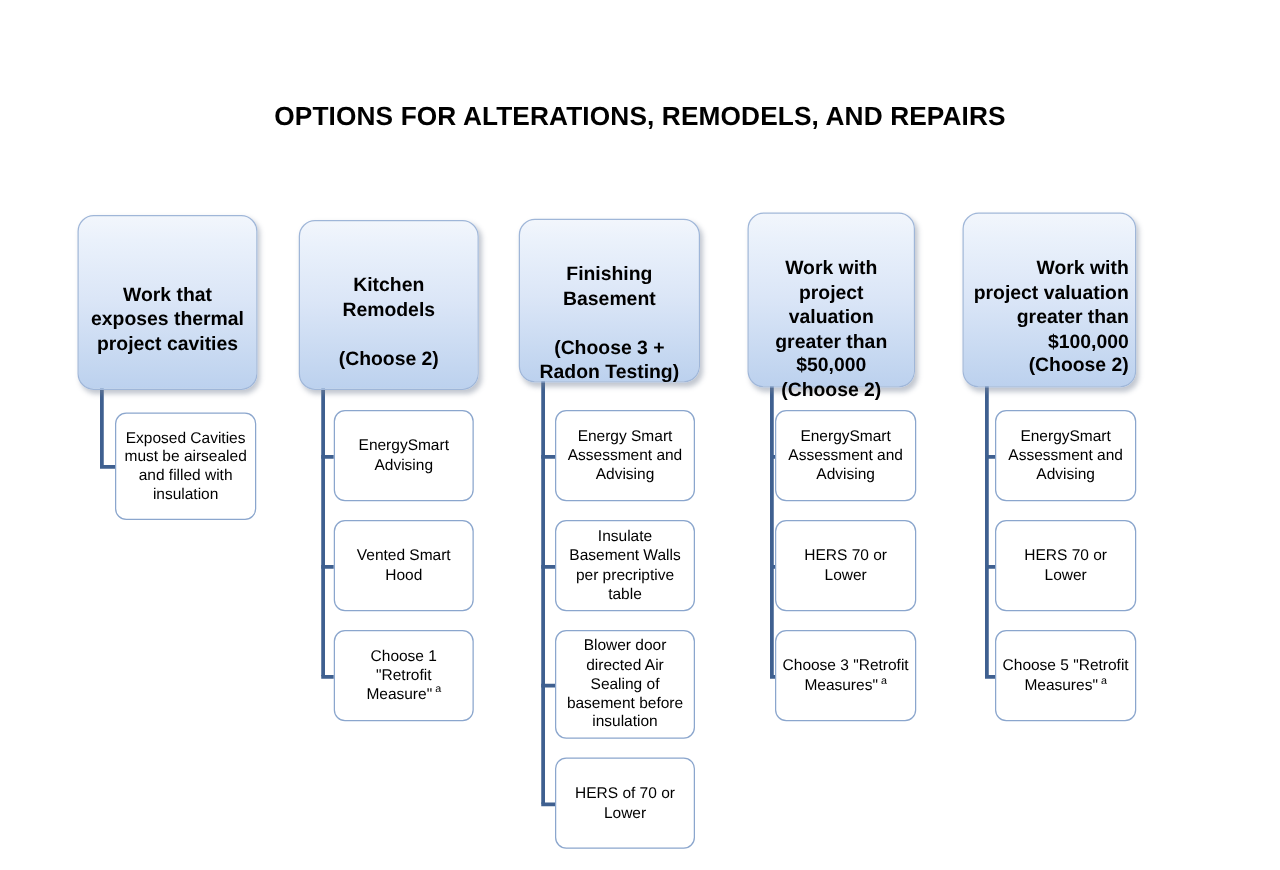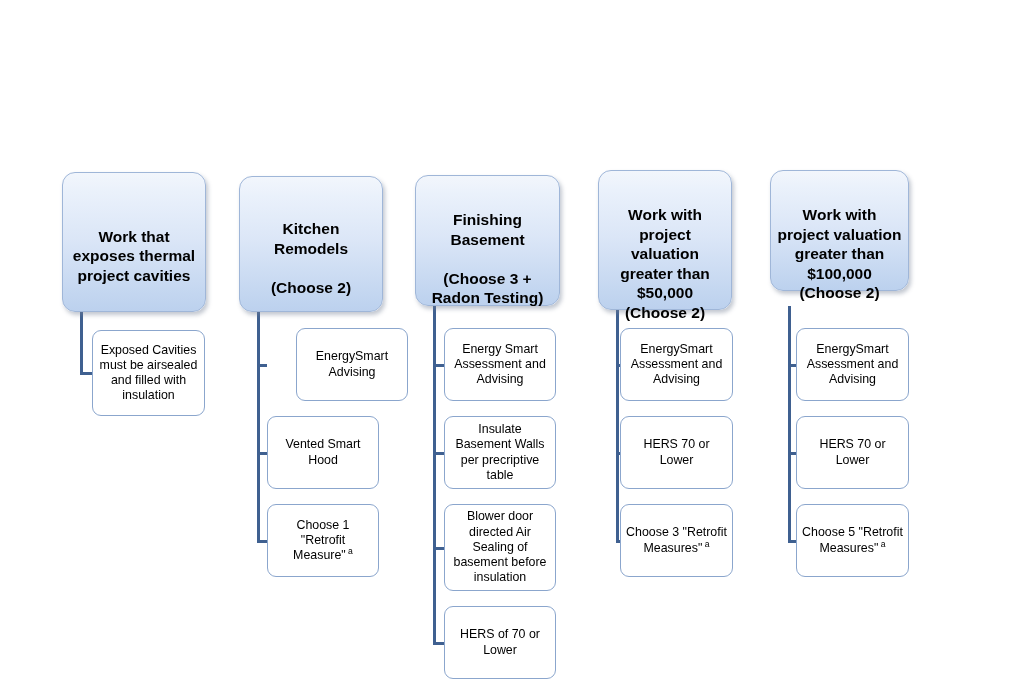--- a/index.html
+++ b/index.html
@@ -78,20 +78,21 @@
     height:3px;
     background:#3f6090;
   }
 </style>
 </head>
 <body>
 
 <div id="stage">
 
   <div class="title-block">
+    <div class="title-line2">OPTIONS FOR ALTERATIONS, REMODELS, AND REPAIRS</div>
   </div>
 
   <div id="diagram">
       <div class="column">
         <div class="trunk" style="left: 80px; top: 308px; height: 65px;"></div>
         <div class="stub" style="left: 80px; top: 372px; width: 12px;"></div>
         <div class="hdr va-center" style="left: 62px; top: 172px; width: 144px; height: 140px;">
           <span class="htxt">Work that exposes thermal project cavities</span>
         </div>
         <div class="child" style="left: 92px; top: 330px; width: 113px; height: 86px;">
@@ -99,21 +100,21 @@
         </div>
       </div>
       <div class="column">
         <div class="trunk" style="left: 257px; top: 308px; height: 232.5px;"></div>
         <div class="stub" style="left: 257px; top: 363.5px; width: 10px;"></div>
         <div class="stub" style="left: 257px; top: 451.5px; width: 10px;"></div>
         <div class="stub" style="left: 257px; top: 539.5px; width: 10px;"></div>
         <div class="hdr va-center" style="left: 239px; top: 176px; width: 144px; height: 136px;">
           <span class="htxt">Kitchen Remodels<br><br>(Choose 2)</span>
         </div>
-        <div class="child" style="left: 267px; top: 328px; width: 112px; height: 73px; margin-left: 29px;">
+        <div class="child" style="left: 267px; top: 328px; width: 112px; height: 73px;">
           <span class="ctxt">EnergySmart Advising</span>
         </div>
         <div class="child" style="left: 267px; top: 416px; width: 112px; height: 73px;">
           <span class="ctxt">Vented Smart Hood</span>
         </div>
         <div class="child" style="left: 267px; top: 504px; width: 112px; height: 73px;">
           <span class="ctxt">Choose 1 "Retrofit Measure"<sup class="supa"> a</sup></span>
         </div>
       </div>
       <div class="column">
@@ -154,21 +155,21 @@
         </div>
         <div class="child" style="left: 620px; top: 504px; width: 113px; height: 73px;">
           <span class="ctxt">Choose 3 "Retrofit Measures"<sup class="supa"> a</sup></span>
         </div>
       </div>
       <div class="column">
         <div class="trunk" style="left: 788px; top: 306px; height: 234.5px;"></div>
         <div class="stub" style="left: 788px; top: 363.5px; width: 8px;"></div>
         <div class="stub" style="left: 788px; top: 451.5px; width: 8px;"></div>
         <div class="stub" style="left: 788px; top: 539.5px; width: 8px;"></div>
-        <div class="hdr va-top" style="left: 770px; top: 170px; width: 139px; height: 121px;">
+        <div class="hdr va-top" style="left: 770px; top: 170px; width: 139px; height: 140px; text-align: right;">
           <span class="htxt">Work with project valuation greater than $100,000 (Choose 2)</span>
         </div>
         <div class="child" style="left: 796px; top: 328px; width: 113px; height: 73px;">
           <span class="ctxt">EnergySmart Assessment  and Advising</span>
         </div>
         <div class="child" style="left: 796px; top: 416px; width: 113px; height: 73px;">
           <span class="ctxt">HERS 70 or Lower</span>
         </div>
         <div class="child" style="left: 796px; top: 504px; width: 113px; height: 73px;">
           <span class="ctxt">Choose 5 "Retrofit Measures"<sup class="supa"> a</sup></span>

